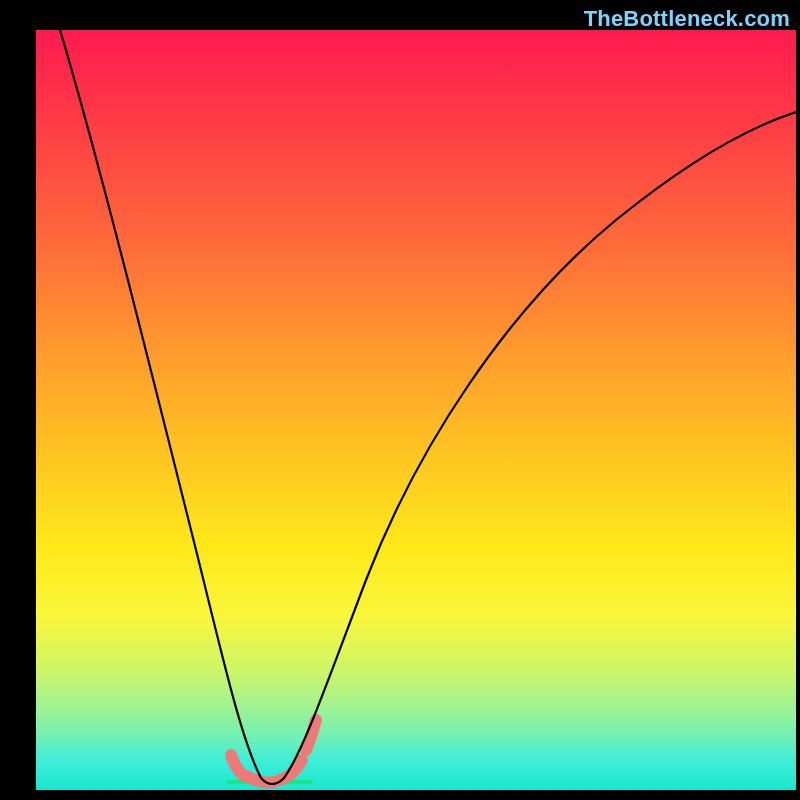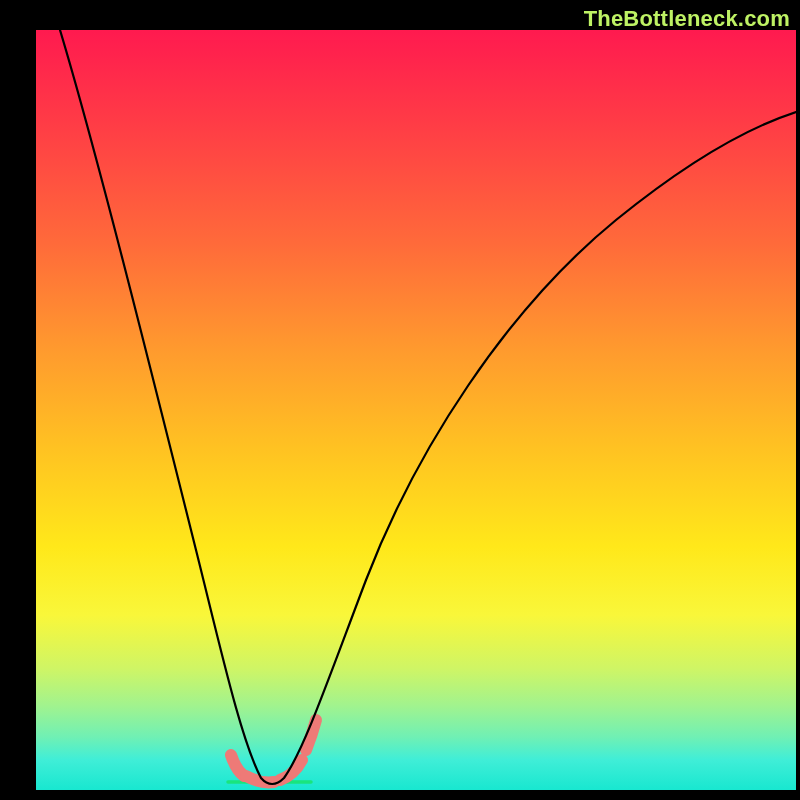--- a/index.html
+++ b/index.html
@@ -31,21 +31,21 @@
       #18e7d0 100%
     );
   }
   .watermark {
     position: absolute;
     top: 6px;
     right: 10px;
     font-family: Arial, Helvetica, sans-serif;
     font-size: 22px;
     font-weight: 600;
-    color: #bef264;
+    color: #7dd3fc;
     letter-spacing: 0.2px;
   }
   svg.curve {
     position: absolute;
     left: 0;
     top: 0;
     width: 760px;
     height: 760px;
   }
   .curve-path {

